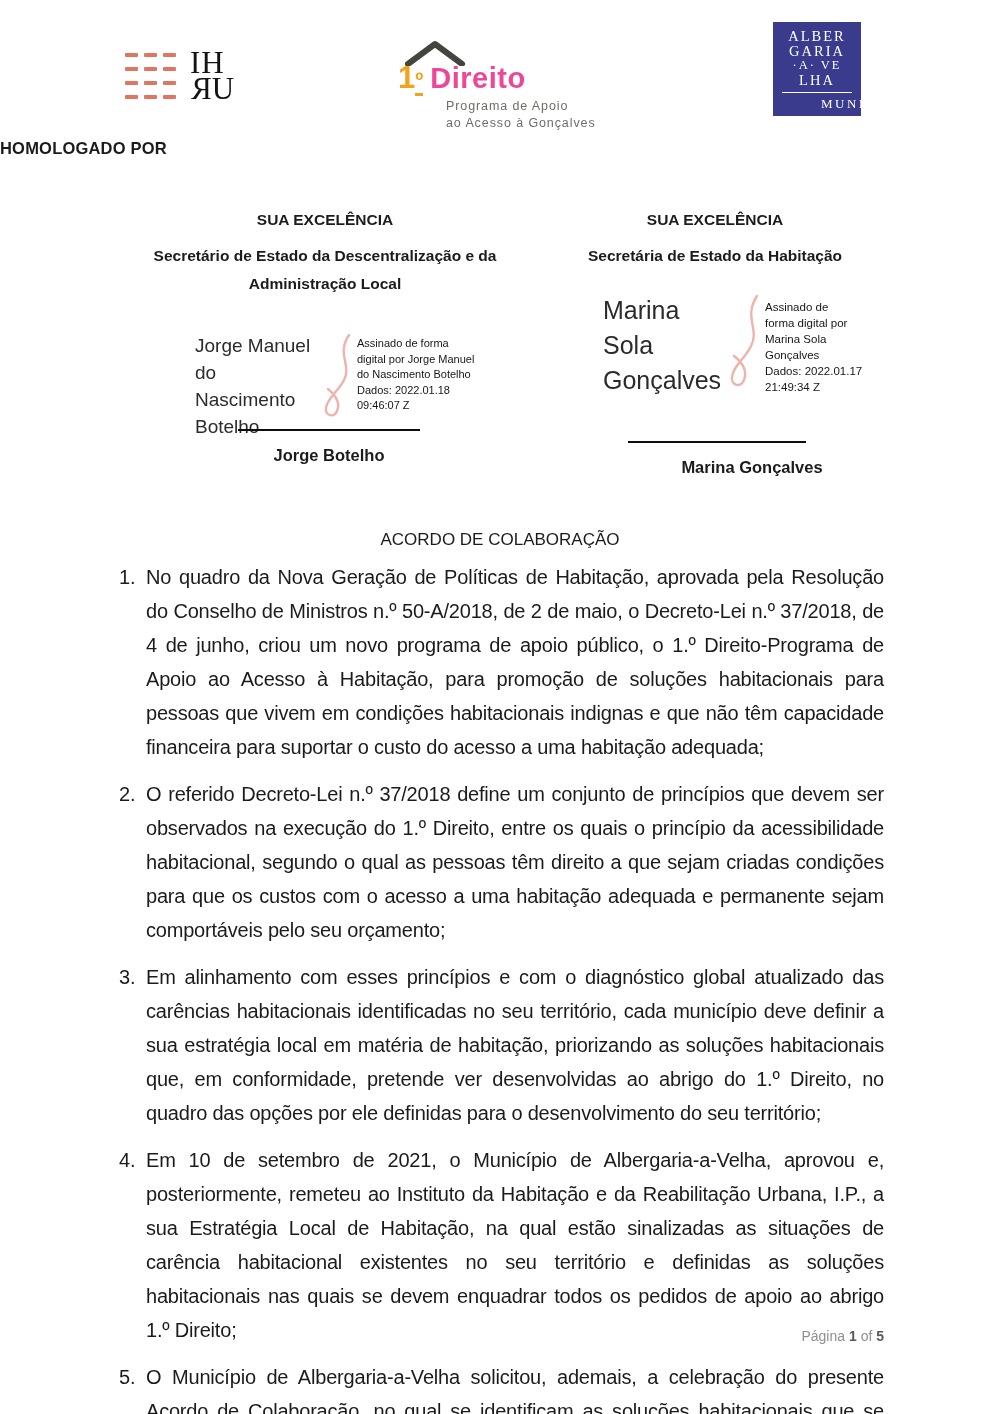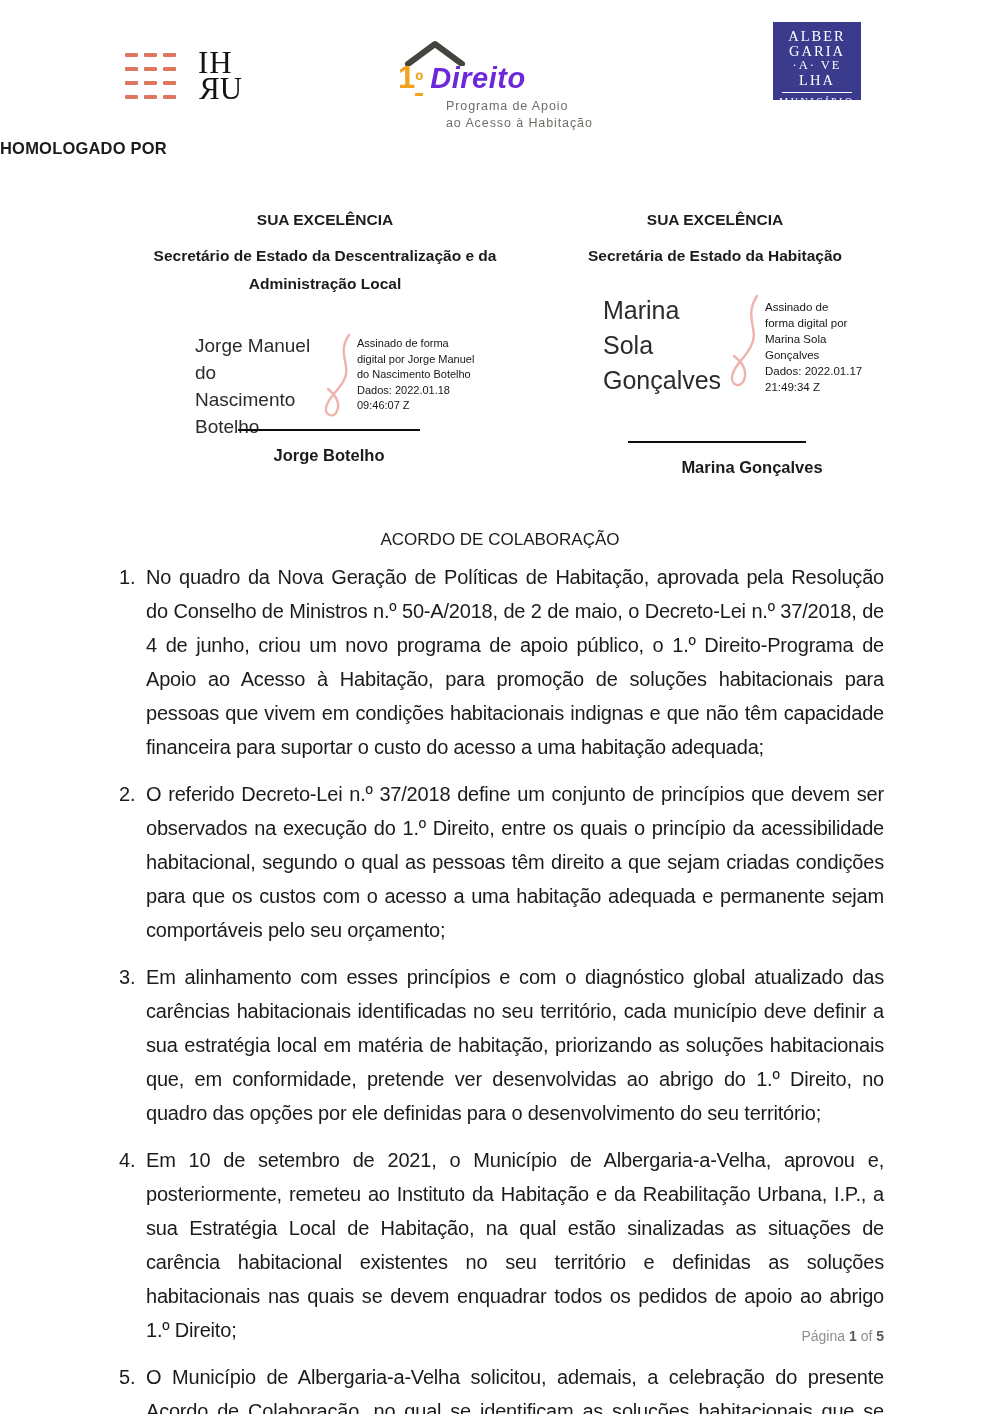--- a/index.html
+++ b/index.html
@@ -3,40 +3,40 @@
 <meta charset="utf-8">
 <style>
   html,body { margin:0; padding:0; background:#e8e8e8; }
   .page {
     position:relative; width:1000px; height:1414px; margin:0 auto;
     background:#ffffff; color:#1b1b1b;
     font-family:"Liberation Sans", sans-serif;
     overflow:hidden;
   }
   
-  .ihru { position:absolute; left:125px; top:50px; display:flex; gap:22px; align-items:center; }
+  .ihru { position:absolute; left:125px; top:50px; display:flex; gap:14px; align-items:center; }
   .ihru-dashes { display:grid; grid-template-columns:repeat(3,13px); grid-auto-rows:4px; column-gap:6px; row-gap:10px; }
   .ihru-dashes i { display:block; background:#DF7660; border-radius:1px; }
   .ihru-letters { font-family:"Liberation Serif", serif; font-size:31px; line-height:0.84; color:#141414; letter-spacing:1px; font-weight:500; }
   .mirrored { display:inline-block; transform:scaleX(-1); }
 
   .direito { position:absolute; left:398px; top:40px; }
   .direito-roof { position:absolute; left:6px; top:0; }
   .direito-row { display:flex; align-items:baseline; padding-top:20px; }
   .direito-num { font-size:31px; font-weight:bold; color:#F2A31B; }
   .direito-num .ord { font-size:22px; border-bottom:3px solid #F2A31B; }
-  .direito-name { font-size:29px; font-weight:bold; color:#6d28d9; margin-left:7px; letter-spacing:0.5px;font-style:italic; }
+  .direito-name { font-size:29px; font-weight:bold; color:#ec4899; margin-left:7px; letter-spacing:0.5px; }
   .direito-sub { margin-left:48px; margin-top:2px; font-size:12.5px; color:#6E6E68; letter-spacing:0.9px; line-height:1.35; }
 
-  .municipio { position:absolute; left:773px; top:22px; width:88px; height:78px; background:#3B3B8E; color:#fff;
+  .municipio { position:absolute; left:773px; top:22px; width:88px; height:94px; background:#3B3B8E; color:#fff;
     text-align:center; font-family:"Liberation Serif", serif; box-sizing:border-box; padding-top:7px; }
   .municipio .mline { font-size:14.5px; letter-spacing:2px; line-height:1.05; }
   .municipio .mline.small { font-size:12.5px; }
   .municipio .mdiv { border-top:1.5px solid #fff; margin:4px 9px 3px; }
-  .municipio .mcaption { font-size:10px; letter-spacing:2.5px; }
+  .municipio .mcaption { font-size:13px; letter-spacing:2.5px;margin-left:48px; }
 
   
   .homologado { position:absolute; top:139px; left:0; width:100%; text-align:left; font-weight:bold; font-size:16.5px; letter-spacing:0.2px; }
 
   
   .col { position:absolute; text-align:center; }
   .col-left  { left:130px; top:211px; width:390px; }
   .col-right { left:540px; top:211px; width:350px; }
   .honorific { font-weight:bold; font-size:15.5px; }
   .role { font-weight:bold; font-size:15.5px; margin-top:13px; line-height:28px; }
@@ -103,21 +103,21 @@
   <div class="direito">
     <svg class="direito-roof" width="62" height="26" viewBox="0 0 62 26">
       <polyline points="4,24 31,4 58,24" fill="none" stroke="#45453F" stroke-width="6" stroke-linecap="round" stroke-linejoin="round"></polyline>
     </svg>
     <div class="direito-row">
       <span class="direito-num"><span>1</span><span class="ord">º</span></span>
       <span class="direito-name">Direito</span>
     </div>
     <div class="direito-sub">
       <div>Programa de Apoio</div>
-      <div>ao Acesso à Habitação</div>
+      <div>ao Acesso à Gonçalves</div>
     </div>
   </div>
 
   <div class="municipio">
     <div class="mline">ALBER</div>
     <div class="mline">GARIA</div>
     <div class="mline small">·A· VE</div>
     <div class="mline">LHA</div>
     <div class="mdiv"></div>
     <div class="mcaption">MUNICÍPIO</div>

